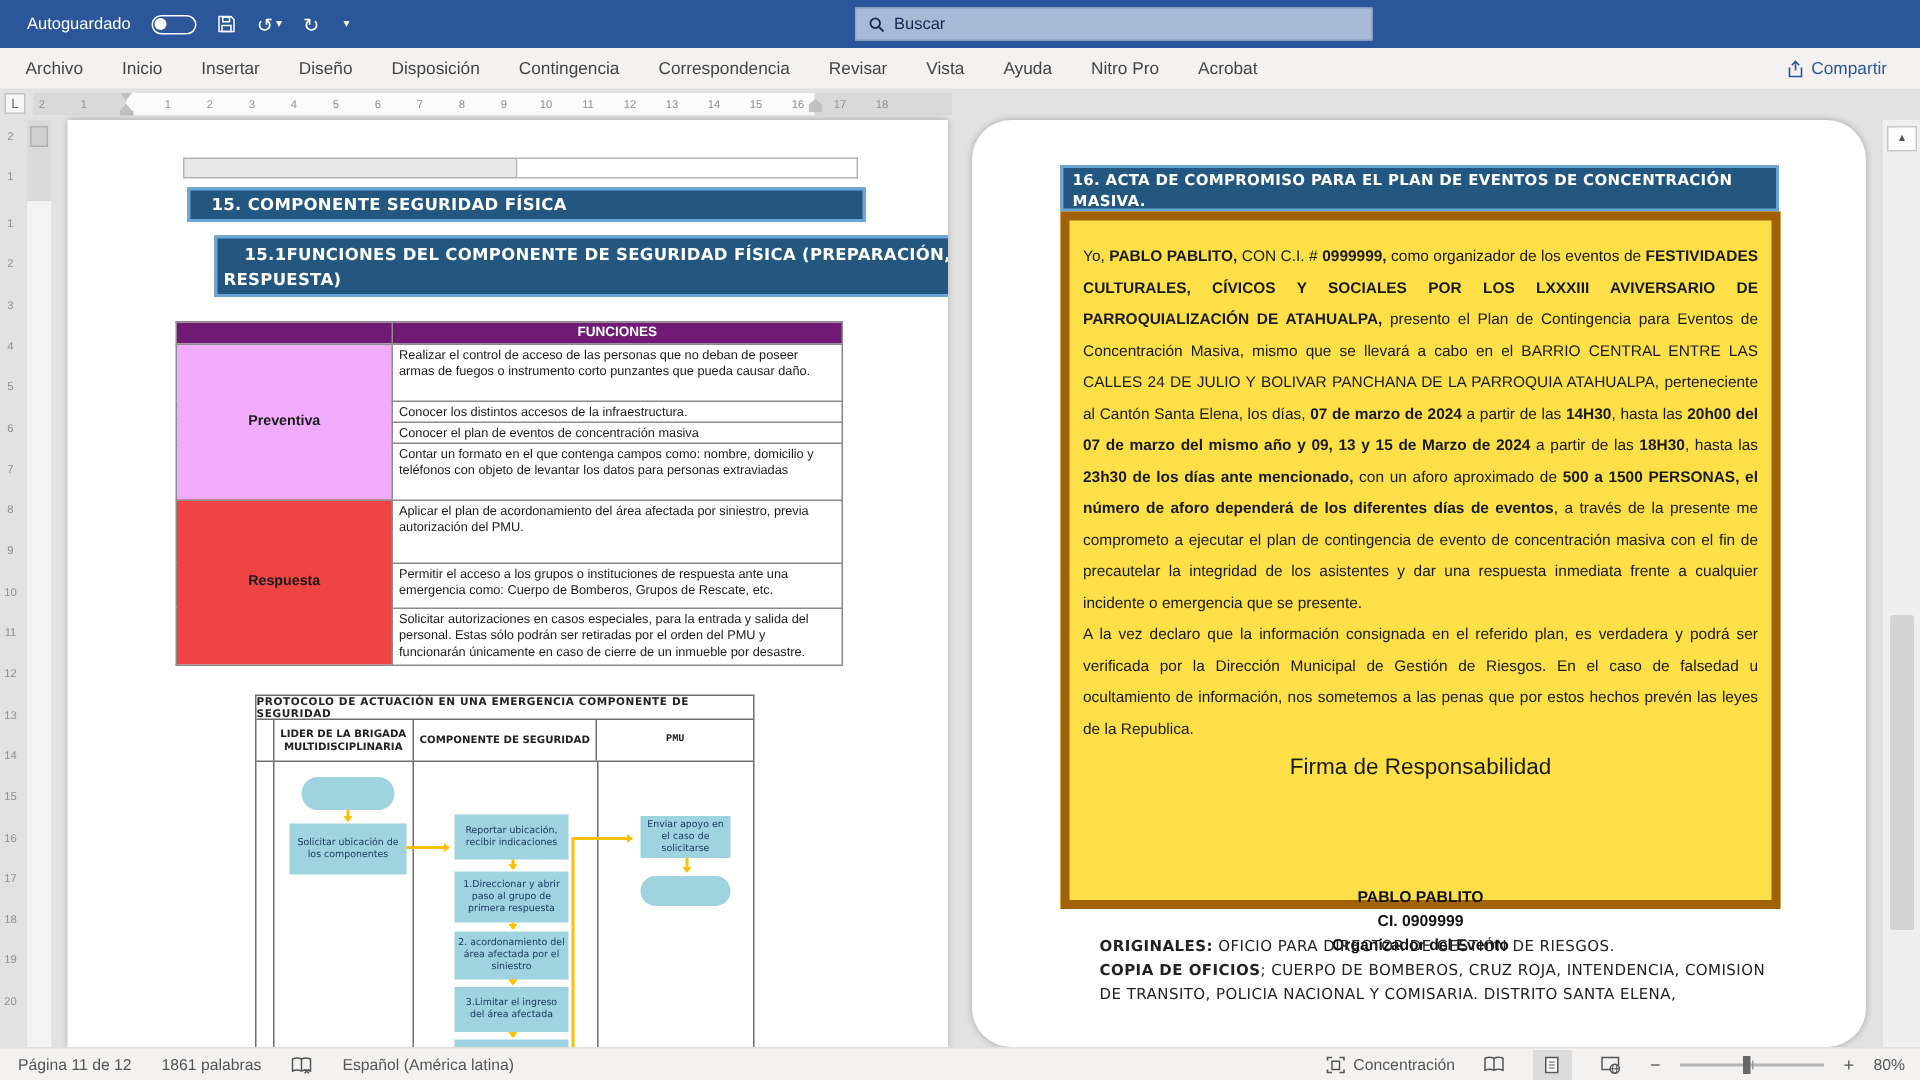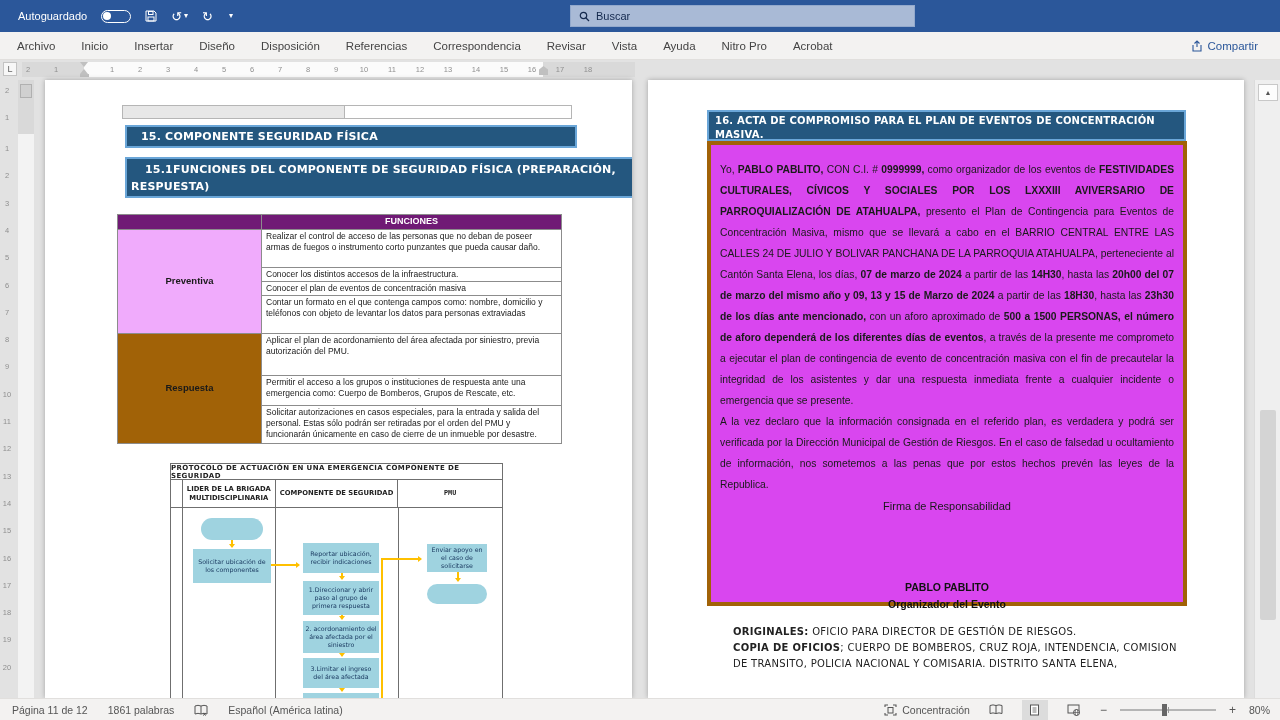--- a/index.html
+++ b/index.html
@@ -46,40 +46,40 @@
   
   .workspace { position:absolute; left:0; top:80px; width:1280px; height:618px; background:#e2e2e2; }
   .vruler { position:absolute; left:0; top:0; width:14px; height:618px; }
   .vnum { position:absolute; left:0; width:14px; text-align:center; font-size:7.5px; color:#8f8f8f; }
   .vstrip { position:absolute; left:18px; top:0; width:16px; height:618px; background:#f3f3f3; }
   .vstrip .dimtop { position:absolute; left:0; top:0; width:16px; height:54px; background:#d9d9d9; }
   .vgrabber { position:absolute; left:20px; top:4px; width:12px; height:14px; background:#d0d0d0; border:1px solid #b0b0b0; cursor:pointer; }
 
   .page { position:absolute; top:0; background:#fff; box-shadow:0 0 5px rgba(0,0,0,.28); overflow:hidden; }
   .page-left  { left:45px;  width:587px; height:618px; }
-  .page-right { left:648px; width:596px; height:618px; }
+  .page-right { left:648px; width:596px; height:618px;border-radius:26px; }
 
   
   .partial-row { position:absolute; left:77px; top:25px; width:450px; height:14px; display:flex; }
   .partial-row .pc1 { width:223px; height:14px; background:#e7e7e7; border:1px solid #b5b5b5; }
   .partial-row .pc2 { flex:1; height:14px; background:#fff; border:1px solid #b5b5b5; border-left:none; }
   .banner { position:absolute; background:#24577f; border:2px solid #6aa6d8; color:#fff; font-weight:bold; font-size:11px; font-family:"DejaVu Sans",sans-serif; letter-spacing:.2px; }
   .banner1 { left:80px; top:45px; width:452px; height:23px; line-height:19px; padding-left:14px; }
-  .banner2 { left:80px; top:77px; width:524px; height:41px; line-height:17px; padding:2px 4px; text-indent:14px; }
+  .banner2 { left:98px; top:77px; width:524px; height:41px; line-height:17px; padding:2px 4px; text-indent:14px; }
   .banner3 { left:75px; top:335px; width:457px; height:21px; line-height:17px; }
   .banner3 .notch { position:absolute; left:2px; top:2px; width:30px; height:13px; background:#fff; }
   .banner3 .b3text { position:absolute; left:38px; top:1px; }
 
   .ftable { position:absolute; left:72px; top:134px; width:445px; border-collapse:collapse; font-size:8.5px; color:#1a1a1a; }
   .ftable th, .ftable td { border:1px solid #8c8c8c; padding:1px 4px; line-height:1.3; }
   .ftable th { background:#701a75; color:#fff; font-size:9px; height:13px; }
   .ftable .c1 { width:144px; }
   .ftable .glabel { text-align:center; font-weight:bold; font-size:9.5px; }
   .ftable .g-prev { background:#f0abfc; }
-  .ftable .g-resp { background:#a16207; }
+  .ftable .g-resp { background:#ef4444; }
   .ftable td.fn { width:300px; }
   .ftable tr.tall td.fn { height:38px; vertical-align:top; }
 
   
   .flowchart { position:absolute; left:125px; top:383px; width:333px; height:300px; border:1px solid #6f6f6f; background:#fff; font-family:"DejaVu Sans",sans-serif; }
   .fc-title { height:16px; border-bottom:1px solid #6f6f6f; display:flex; align-items:center; justify-content:center; font-size:7px; font-weight:bold; color:#222; letter-spacing:.4px; }
   .fc-head { display:flex; height:28px; border-bottom:1px solid #6f6f6f; }
   .fc-strip { width:12px; border-right:1px solid #6f6f6f; }
   .fc-h { display:flex; align-items:center; justify-content:center; text-align:center; font-size:6.8px; font-weight:bold; color:#222; border-right:1px solid #6f6f6f; line-height:1.25; }
   .fc-h1 { width:93px; } .fc-h2 { width:123px; } .fc-h3 { width:104px; border-right:none;font-family:Liberation Mono, monospace; }
@@ -98,24 +98,24 @@
   .nv7 { left:256px; top:36px; width:60px; height:28px; }
   .nv-end { left:256px; top:76px; width:60px; height:20px; }
   .av { position:absolute; width:2px; background:#ffc000; }
   .av::after { content:''; position:absolute; bottom:-4px; left:-2px; border:3px solid transparent; border-top:4px solid #ffc000; }
   .ah { position:absolute; height:2px; background:#ffc000; }
   .ah::after { content:''; position:absolute; right:-4px; top:-2px; border:3px solid transparent; border-left:4px solid #ffc000; }
   .conn-v { position:absolute; left:210px; top:51px; width:2px; height:204px; background:#ffc000; }
 
   
   .banner16 { left:59px; top:30px; width:479px; height:31px; line-height:14px; padding:2px 6px; font-size:10px; }
-  .acta-box { position:absolute; left:59px; top:61px; width:480px; height:465px; border:4px solid #a16207; background:#d946ef; }
+  .acta-box { position:absolute; left:59px; top:61px; width:480px; height:465px; border:6px solid #a16207; background:#fde047; }
   .acta-text { padding:14px 9px 0 9px; font-size:10.3px; line-height:2.04; text-align:justify; color:#1a1a1a; }
   .acta-text p + p { margin-top:0; }
-  .firma { margin-top:20px; text-align:center; font-size:11px; color:#1a1a1a; }
+  .firma { margin-top:20px; text-align:center; font-size:15px; color:#1a1a1a; }
   .sigblock { margin-top:62px; text-align:center; font-size:10.5px; line-height:1.55; color:#111; }
   .sig-name, .sig-id { font-weight:bold; }
   .sig-role { font-weight:bold; }
   .copy-footer { position:absolute; left:85px; top:544px; width:458px; font-size:10px; line-height:1.58; letter-spacing:.3px; color:#222; font-family:"DejaVu Sans",sans-serif; }
 
   
   .v-scroll { position:absolute; right:0; top:0; width:26px; height:618px; background:#efefef; border-left:1px solid #dcdcdc; }
   .scroll-up { position:absolute; left:3px; top:4px; width:20px; height:17px; background:#fdfdfd; border:1px solid #c8c8c8; color:#555; font-size:7px; display:flex; align-items:center; justify-content:center; cursor:pointer; }
   .scroll-thumb { position:absolute; left:5px; top:330px; width:16px; height:210px; background:#d4d4d4; border-radius:2px; cursor:pointer; }
 
@@ -176,21 +176,21 @@
     </div>
   </header>
 
   <nav class="ribbon">
     <div class="tabs" id="ribbon-tabs">
         <span class="tab">Archivo</span>
         <span class="tab">Inicio</span>
         <span class="tab">Insertar</span>
         <span class="tab">Diseño</span>
         <span class="tab">Disposición</span>
-        <span class="tab">Referencias</span>
+        <span class="tab">Contingencia</span>
         <span class="tab">Correspondencia</span>
         <span class="tab">Revisar</span>
         <span class="tab">Vista</span>
         <span class="tab">Ayuda</span>
         <span class="tab">Nitro Pro</span>
         <span class="tab">Acrobat</span>
       </div>
     <div class="share">
       <svg width="12" height="12" viewBox="0 0 12 12">
           <path d="M2 5 v6 h8 V5" fill="none" stroke="#2b579a" stroke-width="1.1"></path>
@@ -343,20 +343,21 @@
 
     <section class="page page-right">
       <div class="banner banner16">16. ACTA DE COMPROMISO PARA EL PLAN DE EVENTOS DE CONCENTRACIÓN MASIVA.</div>
       <div class="acta-box">
         <div class="acta-text">
           <p id="acta-p1"><span>Yo, </span><span style="font-weight: bold;">PABLO PABLITO,</span><span> CON C.I. # </span><span style="font-weight: bold;">0999999,</span><span> como organizador de los eventos de </span><span style="font-weight: bold;">FESTIVIDADES CULTURALES, CÍVICOS Y SOCIALES POR LOS LXXXIII AVIVERSARIO DE PARROQUIALIZACIÓN DE ATAHUALPA,</span><span> presento el Plan de Contingencia para Eventos de Concentración Masiva,  mismo que se llevará a cabo en el BARRIO CENTRAL ENTRE LAS CALLES 24 DE JULIO Y BOLIVAR PANCHANA DE LA PARROQUIA ATAHUALPA, perteneciente al Cantón Santa Elena, los días, </span><span style="font-weight: bold;">07 de marzo de 2024</span><span> a partir de las </span><span style="font-weight: bold;">14H30</span><span>, hasta las </span><span style="font-weight: bold;">20h00 del 07 de marzo del mismo año y 09, 13 y 15 de Marzo de 2024</span><span> a partir de las </span><span style="font-weight: bold;">18H30</span><span>, hasta las </span><span style="font-weight: bold;">23h30 de los días ante mencionado,</span><span> con un aforo  aproximado de </span><span style="font-weight: bold;">500 a 1500 PERSONAS, el número de aforo dependerá de los diferentes días de eventos</span><span>, a través de la presente me comprometo a ejecutar el plan de contingencia de evento de concentración masiva con el fin de precautelar la integridad de los asistentes y dar una respuesta inmediata frente a cualquier incidente o emergencia que se presente.</span></p>
           <p>A la vez declaro que la información consignada en el referido plan, es verdadera y podrá ser verificada por la Dirección Municipal de Gestión de Riesgos. En el caso de falsedad u ocultamiento de información, nos sometemos a las penas que por estos hechos prevén las leyes de la Republica.</p>
           <p class="firma">Firma de Responsabilidad</p>
           <div class="sigblock">
             <div class="sig-name">PABLO PABLITO</div>
+            <div class="sig-id">CI. 0909999</div>
             <div class="sig-role">Organizador del Evento</div>
           </div>
         </div>
       </div>
       <div class="copy-footer">
         <div id="footer-l2"><span style="font-weight: bold;">ORIGINALES:</span><span>  OFICIO PARA DIRECTOR DE GESTIÓN DE RIESGOS.</span></div>
         <div id="footer-l1"><span style="font-weight: bold;">COPIA DE OFICIOS</span><span>; CUERPO DE BOMBEROS, CRUZ ROJA, INTENDENCIA, COMISION DE TRANSITO, POLICIA NACIONAL Y COMISARIA. DISTRITO SANTA ELENA,</span></div>
       </div>
     </section>
 

